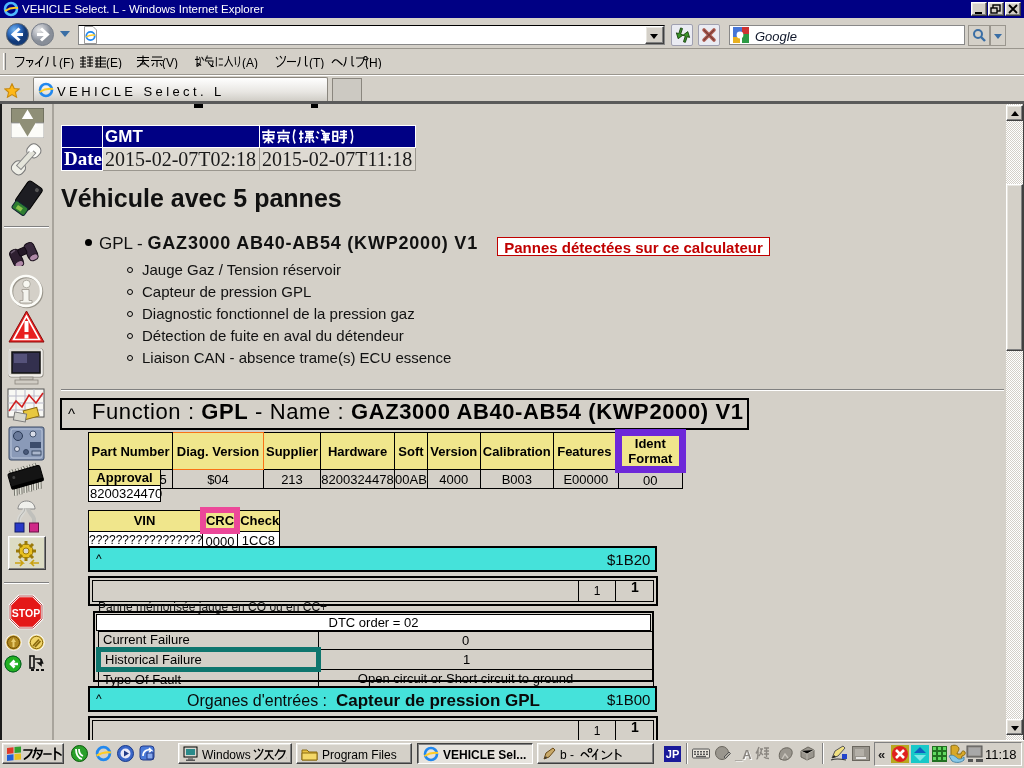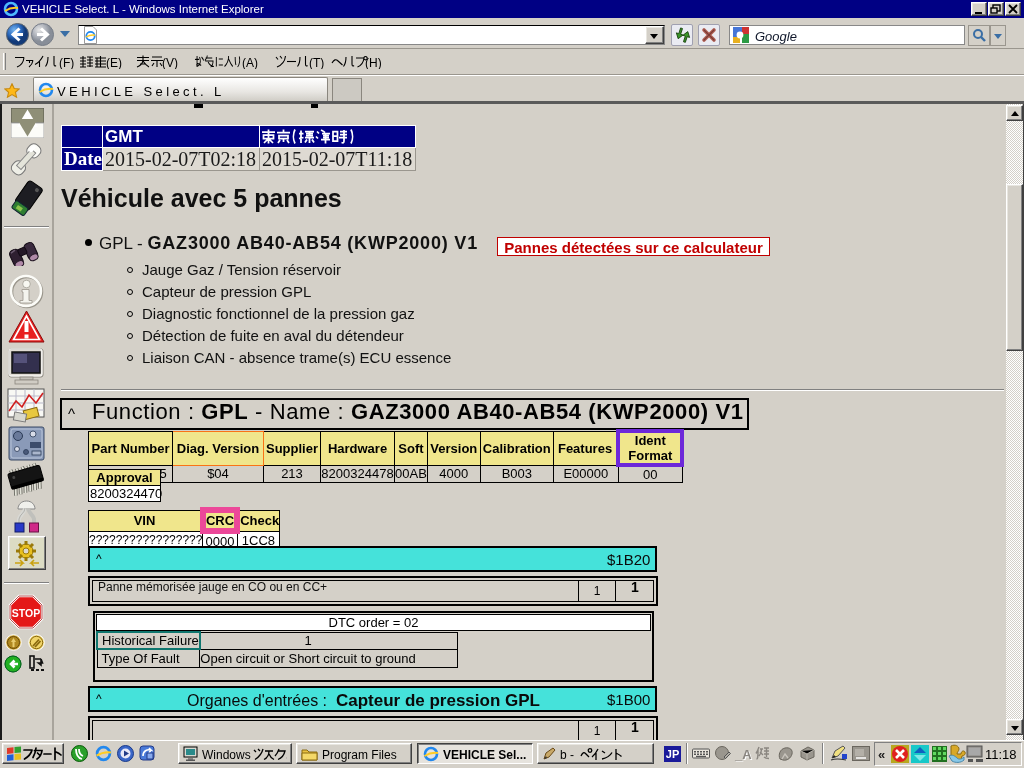--- a/index.html
+++ b/index.html
@@ -427,21 +427,21 @@
     <tbody>
           <tr style="height:17px;font-weight:bold;background:#f0e68c;">
       <td style="width:84px;border:1px solid #000;">Part Number</td>
       <td style="width:91px;border:1px solid #f97316;">Diag. Version</td>
       <td style="width:57px;border:1px solid #000;">Supplier</td>
       <td style="width:74px;border:1px solid #000;">Hardware</td>
       <td style="width:31px;border:1px solid #000;">Soft</td>
       <td style="width:53px;border:1px solid #000;">Version</td>
       <td style="width:73px;border:1px solid #000;">Calibration</td>
       <td style="width:65px;border:1px solid #000;">Features</td>
-      <td style="width:64px;border:4px solid #6d28d9;">Ident Format</td>
+      <td style="width:64px;border:7px solid #6d28d9;">Ident Format</td>
     </tr>
     <tr style="height:16px;">
       <td style="border:1px solid #000;">8200374265</td>
       <td style="border:1px solid #000;">$04</td>
       <td style="border:1px solid #000;">213</td>
       <td style="border:1px solid #000;">8200324478</td>
       <td style="border:1px solid #000;">00AB</td>
       <td style="border:1px solid #000;">4000</td>
       <td style="border:1px solid #000;">B003</td>
       <td style="border:1px solid #000;">E00000</td>
@@ -467,30 +467,34 @@
     </tr>
   </tbody>
       </table>
 
   <div class="abs" style="left:34px;top:442px;width:569px;height:26px;background:#45e2da;border:2px solid #000;"></div>
   <div class="abs" style="left:42px;top:448px;font-size:12px;">^</div>
   <div class="abs" style="left:553px;top:447px;font-size:15px;color:#0a0a0a;">$1B20</div>
 
   <div class="abs" style="left:34px;top:472px;width:570px;height:30px;border:2px solid #000;"></div>
   <div class="abs" style="left:38px;top:476px;width:562px;height:22px;border:1px solid #000;"></div>
-  <div class="abs" style="left:44px;top:476px;font-size:12px;color:#111;">Panne mémorisée jauge en CO ou en CC+</div>
+  <div class="abs" style="left:44px;top:496px;font-size:12px;color:#111;">Panne mémorisée jauge en CO ou en CC+</div>
   <div class="abs" style="left:524px;top:476px;width:37px;height:22px;border-left:1px solid #000;font-size:12px;text-align:center;line-height:22px;">1</div>
   <div class="abs" style="left:561px;top:476px;width:39px;height:22px;border-left:1px solid #000;font-weight:bold;font-size:14px;text-align:center;line-height:14px;">1</div>
 
   <div class="abs" style="left:39px;top:507px;width:561px;height:71px;border:2px solid #000;"></div>
   <div class="abs" style="left:42px;top:510px;width:555px;height:17px;background:#fff;border:1px solid #000;font-size:13px;text-align:center;line-height:16px;">DTC order = 02</div>
   <table style="position:absolute;left:42px;top:527px;border-collapse:collapse;table-layout:fixed;font-size:13px;" cellspacing="0">
     <tbody>
+          <tr style="height:17px;">
+            <td style="width:220px;border:1px solid #000;padding-left:4px;">Current Failure</td>
+            <td style="width:335px;border:1px solid #000;text-align:center;padding-right:41px;">0</td>
+          </tr>
     <tr style="height:16px;">
-            <td style="border:2px solid #0f766e;padding-left:4px;">Historical Failure</td>
+            <td style="border:5px solid #0f766e;padding-left:4px;">Historical Failure</td>
             <td style="border:1px solid #000;text-align:center;padding-right:41px;">1</td>
           </tr>
     <tr style="height:18px;">
             <td style="border:1px solid #000;padding-left:4px;">Type Of Fault</td>
             <td style="border:1px solid #000;text-align:center;padding-right:41px;">Open circuit or Short circuit to ground</td>
           </tr>
   </tbody>
       </table>
 
   <div class="abs" style="left:34px;top:582px;width:569px;height:26px;background:#45e2da;border:2px solid #000;"></div>

